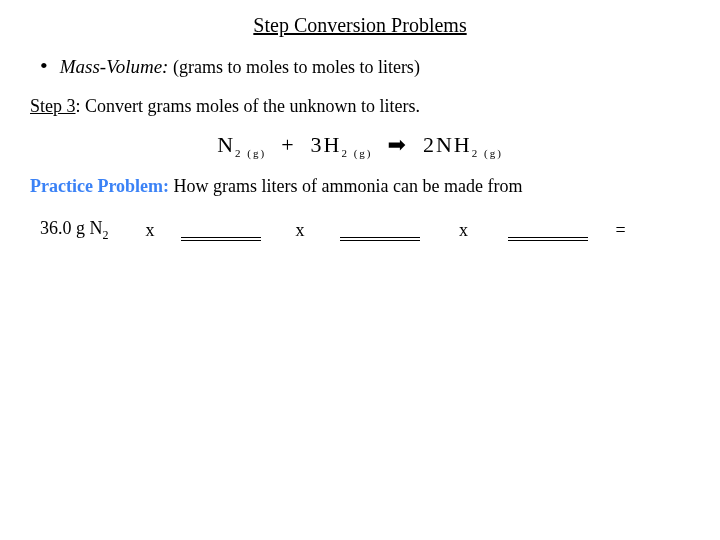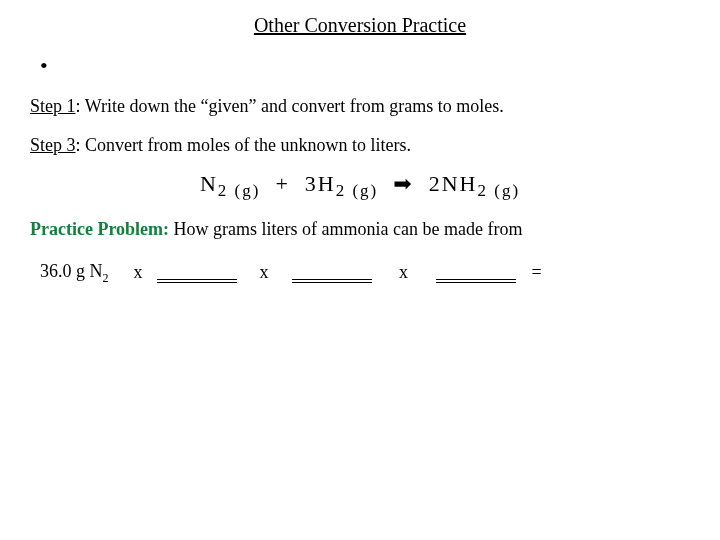--- a/index.html
+++ b/index.html
@@ -71,44 +71,44 @@
 
     .equation-line {
       text-align: center;
       font-size: 22px;
       margin: 10px 0 14px 0;
       letter-spacing: 2px;
     }
 
     .sub {
       vertical-align: sub;
-      font-size: 17px;
+      font-size: 11px;
     }
 
     .practice-block {
       margin-bottom: 18px;
       line-height: 1.5;
     }
 
     .practice-label {
       font-weight: bold;
       font-size: 18px;
-      color: #15803d;
+      color: #3b82f6;
     }
 
     .practice-indent {
       padding-left: 52px;
     }
 
     .fraction-line {
       display: flex;
       align-items: center;
       margin-top: 14px;
       padding-left: 10px;
-      gap: 4px;
+      gap: 16px;
       font-size: 18px;
     }
 
     .given-value {
       font-size: 18px;
       margin-right: 8px;
     }
 
     .sub2 {
       vertical-align: sub;
@@ -145,33 +145,33 @@
 
     .arrow-symbol {
       font-size: 22px;
     }
   </style>
 </head>
 <body>
 
 <div class="page-container">
 
-  <div class="title">Other Conversion Practice</div>
+  <div class="title">Step Conversion Problems</div>
 
   <div class="bullet-line">
     <span class="bullet-dot">•</span>
-  </div>
+    <span>
+      <span class="mass-volume-label">Mass-Volume:</span><span>  (grams to moles to moles to liters)</span>
+    </span>
+  </div>
+
+
 
   <div class="step-block">
-    <span class="step-label">Step 1</span><span class="step-text">: Write down the “given” and convert from grams to moles.</span>
-  </div>
-
-
-  <div class="step-block">
-    <span class="step-label">Step 3</span><span class="step-text">:  Convert from moles of the unknown to liters.</span>
+    <span class="step-label">Step 3</span><span class="step-text">:  Convert grams moles of the unknown to liters.</span>
   </div>
 
   <div class="equation-line">
     N<span class="sub">2 (g)</span> &nbsp;+&nbsp; 3H<span class="sub">2 (g)</span> &nbsp;<span class="arrow-symbol">➡</span>&nbsp; 2NH<span class="sub">2 (g)</span>
   </div>
 
   <div class="practice-block">
     <span class="practice-label">Practice Problem:</span><span> How grams liters of ammonia can be made from</span>
   </div>
 

